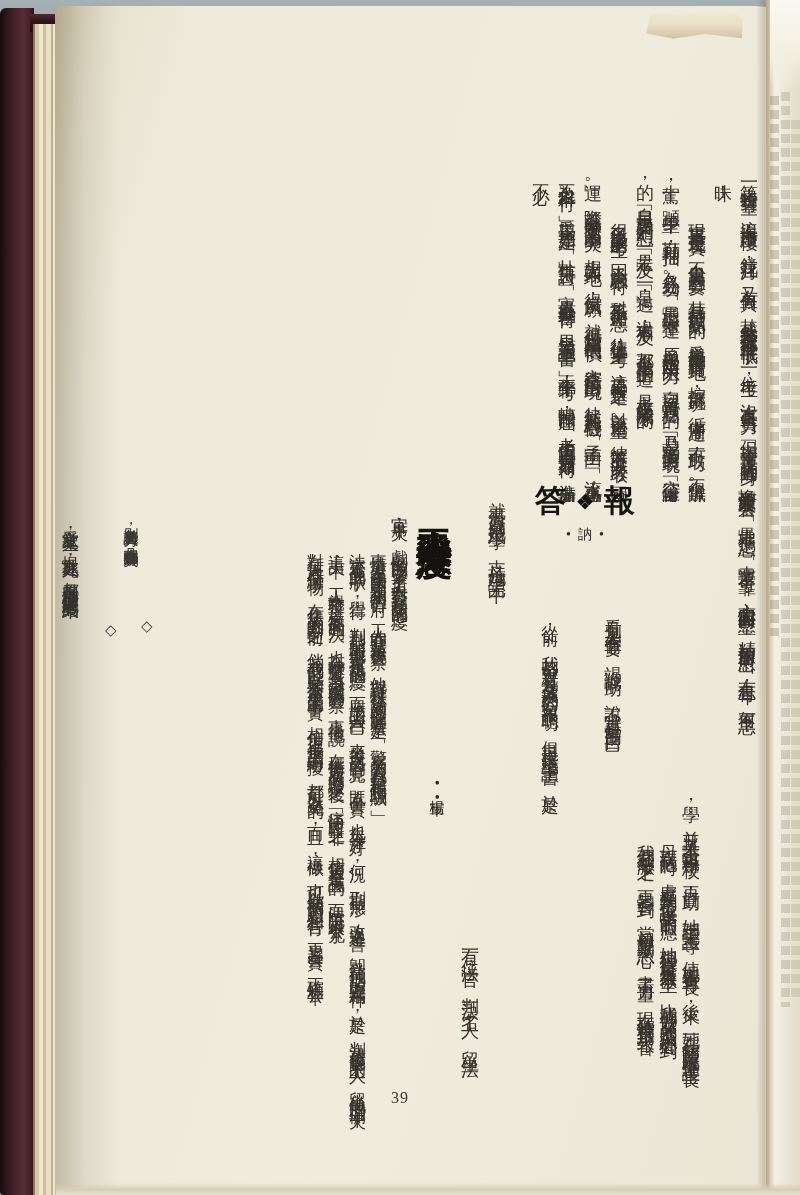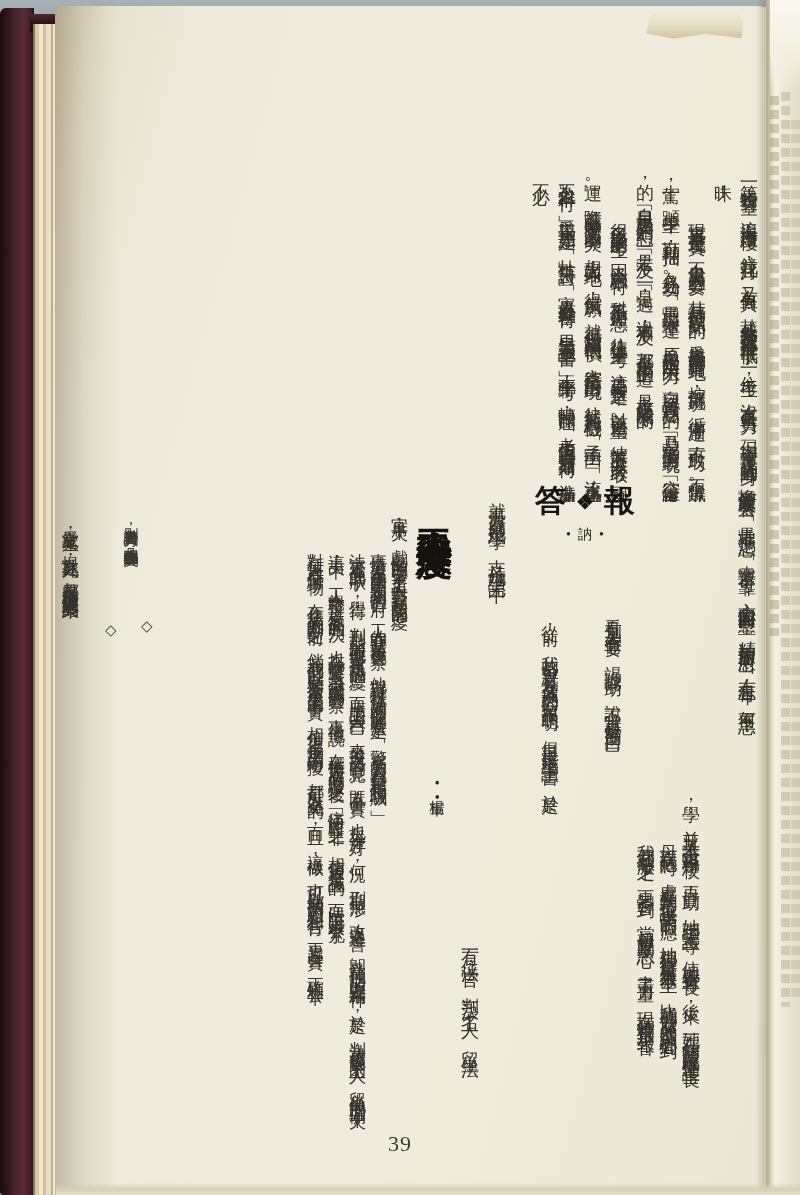--- a/index.html
+++ b/index.html
@@ -102,21 +102,21 @@
     font-size:17px; letter-spacing:3.3px; line-height:21px;}
   .quote-one{left:118px; top:516px; width:26px; height:282px;
     font-size:15px; letter-spacing:.6px; line-height:26px; color:#3a3831;}
   .quote-two{left:57px; top:516px; width:26px; height:542px;
     font-size:17px; letter-spacing:1.6px; line-height:26px; color:#34322b;}
   .diamond{position:absolute; font-size:15px; color:#45413a;}
   .diamond-right{left:141px; top:617px;}
   .diamond-left{left:105px; top:621px;}
   .page-number{
     position:absolute; left:378px; top:1089px; width:44px; text-align:center;
-    font-size:22px; color:#3b3a34; letter-spacing:1px;margin-top:42px;
+    font-size:16px; color:#3b3a34; letter-spacing:1px;
   }
 </style>
 </head>
 <body>
 
 <div class="scene">
 
   <div class="cover-left"></div>
   <div class="cover-top"></div>
   <div class="inner-pages"></div>

